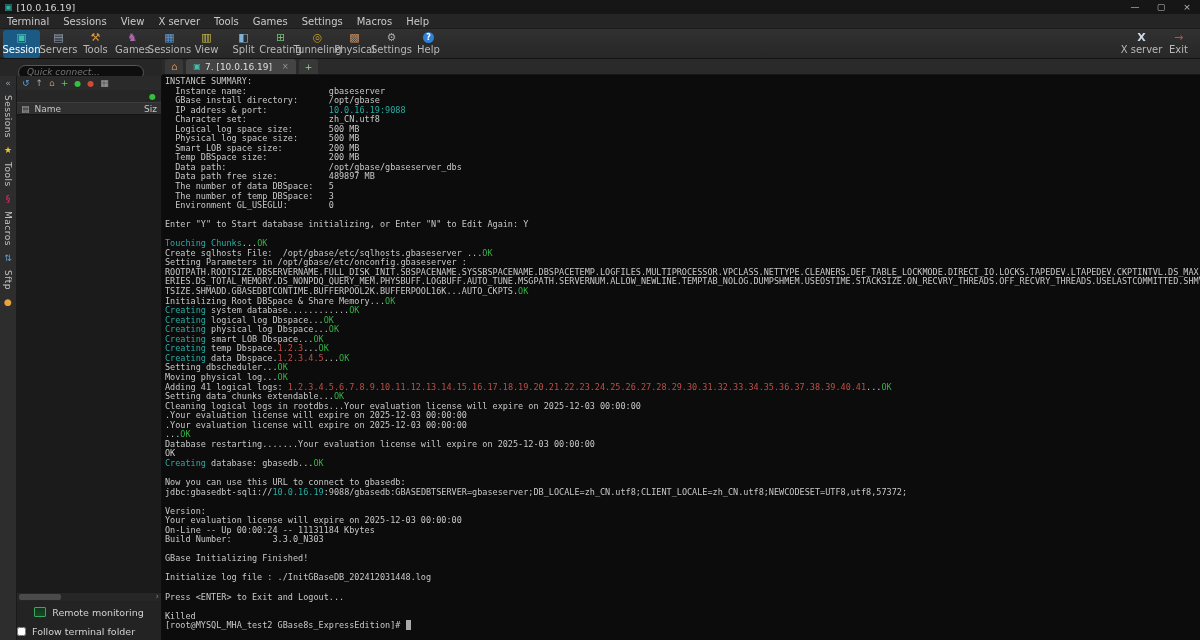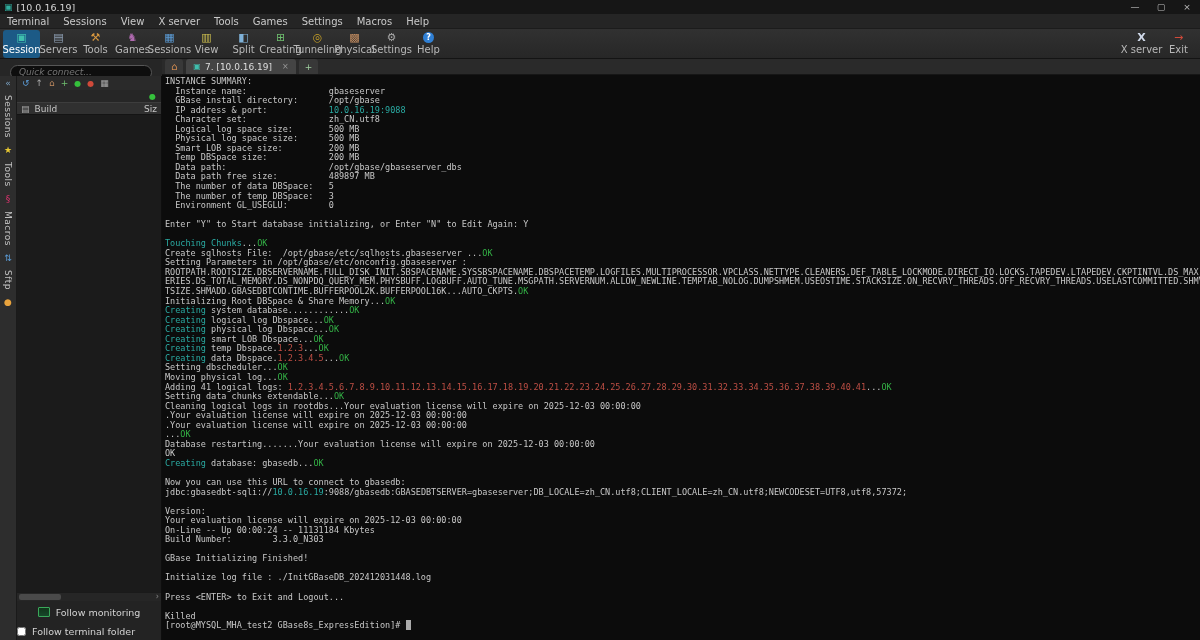--- a/index.html
+++ b/index.html
@@ -21,21 +21,21 @@
   .tbtn.active .tlabel{color:#fff}
   .toolbar-spacer{flex:1}
   .help-badge{background:#2f7fd4;color:#fff;width:11px;height:11px;border-radius:50%;display:flex;align-items:center;justify-content:center;font-size:8px;font-weight:bold}
   .ic-teal{color:#3fbfae}.ic-slate{color:#8fa0b5}.ic-wrench{color:#d9983f}.ic-purple{color:#b06ab0}
   .ic-blue{color:#5b9bd5}.ic-yellow{color:#cfc04f}.ic-ltblue{color:#7fb2d9}.ic-green{color:#6fbf6f}
   .ic-gold{color:#c9a227}.ic-brown{color:#bf8a5f}.ic-gray{color:#a8a8a8}.ic-x{color:#cfd8e8;font-weight:bold}
   .ic-red{color:#d04a3a}
   
   .main{display:flex;height:581px}
   .left-pane{width:162px;display:flex;flex-direction:column;background:#232323;flex:none}
-  .quick-connect{height:17px;padding:1px 10px;background:#262626}
+  .quick-connect{height:17px;padding:1px 18px;background:#262626}
   .quick-connect input{width:100%;height:15px;background:#0e0e0e;border:1px solid #565656;border-radius:8px;color:#979797;font-style:italic;font-size:9px;padding:0 8px;outline:none;font-family:"DejaVu Sans",sans-serif}
   .left-body{flex:1;display:flex;min-height:0}
   .sidestrip{width:17px;background:#2d2d2d;display:flex;flex-direction:column;align-items:center;padding-top:2px;gap:7px;border-right:1px solid #1a1a1a}
   .strip-icon{font-size:9px;line-height:10px}
   .collapse{color:#7aa0c0}.star{color:#e8c832}.macro{color:#d6336c}.sftp{color:#5b9bd5}.dot-orange{color:#e8a33d}
   .vtab{writing-mode:vertical-rl;font-size:9px;color:#c2c2c2;letter-spacing:.5px}
   .sidebar{flex:1;display:flex;flex-direction:column;min-width:0;border-right:1px solid #0e0e0e}
   .sftp-toolbar{height:14px;background:#2a2a2a;display:flex;align-items:center;gap:6px;padding:0 5px;font-size:9px}
   .sftp-status{height:12px;background:#262626;display:flex;align-items:center;padding:0 5px}
   .dot-green{color:#35c03c;font-size:8px}.dot-red{color:#d04a3a;font-size:8px}
@@ -179,31 +179,31 @@
           <span class="ic-green">+</span>
           <span class="dot-green">●</span>
           <span class="dot-red">●</span>
           <span class="ic-gray">▦</span>
         </div>
         <div class="sftp-status">
           <span class="dot-green right">●</span>
         </div>
         <div class="col-header">
           <span class="ic-gray">▤</span>
-          <span>Build</span>
+          <span>Name</span>
           <span class="col-size">Siz</span>
         </div>
         <div class="file-area"></div>
         <div class="h-scroll">
           <span class="h-thumb"></span>
           <span class="h-arrow">›</span>
         </div>
         <div class="remote-row">
           <span class="monitor-icon"></span>
-          <span>Follow monitoring</span>
+          <span>Remote monitoring</span>
         </div>
         <div class="follow-row">
           <input type="checkbox" style="">
           <span>Follow terminal folder</span>
         </div>
       </div>
     </div>
   </div>
 
   <div class="content">

